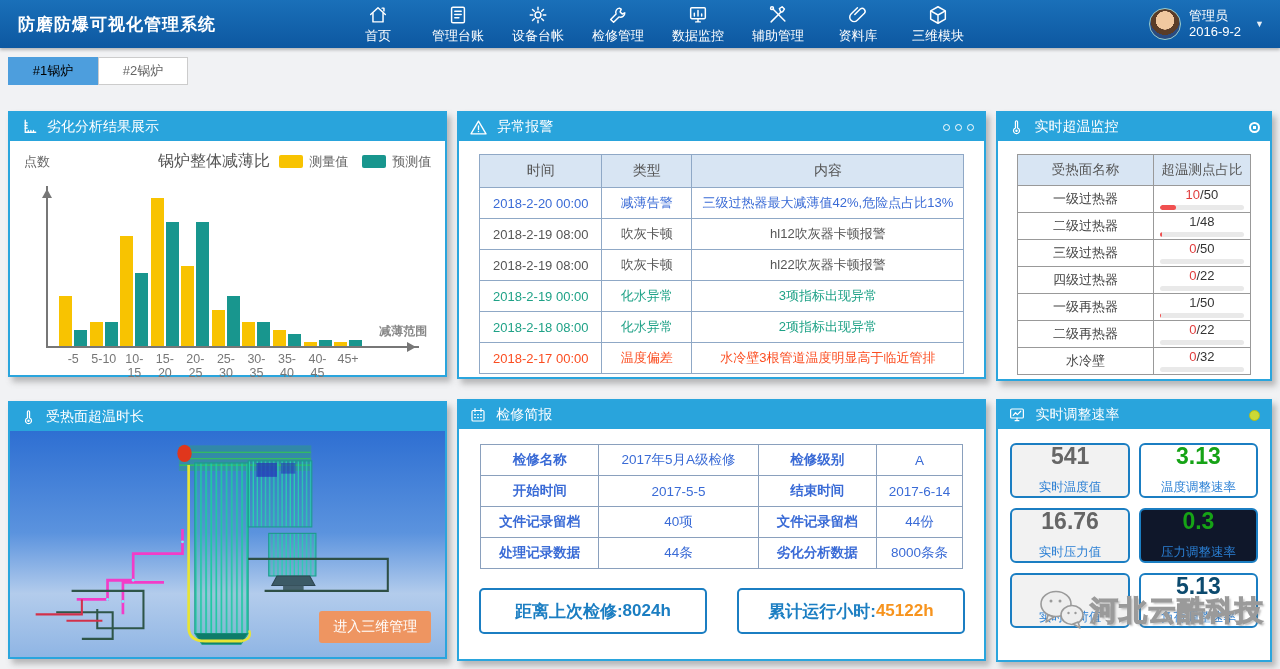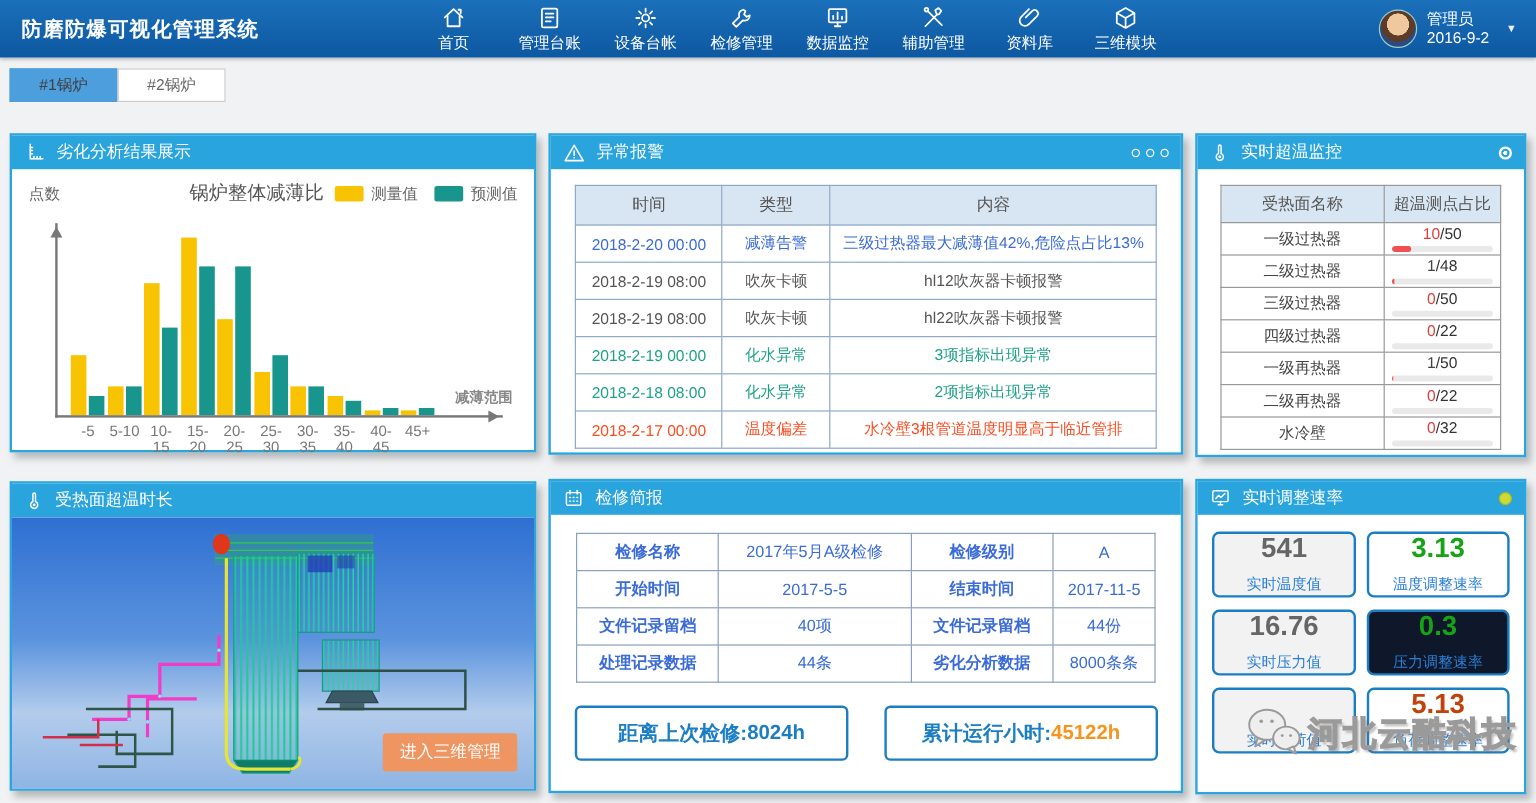--- a/index.html
+++ b/index.html
@@ -16,21 +16,21 @@
   .nav-item .nav-label { font-size:13px; white-space:nowrap; }
   .user-box { margin-left:auto; display:flex; align-items:center; gap:8px; padding-right:16px; cursor:pointer; }
   .avatar { width:32px; height:32px; border-radius:50%; background:radial-gradient(circle at 50% 38%, #f0c8a0 0 38%, #5a3c28 39% 60%, #2a4a80 61%); border:1px solid #9cc; overflow:hidden; }
   .user-text { font-size:13px; line-height:1.25; }
   .caret { font-size:9px; margin-left:6px; opacity:.9; }
 
   
   .tabbar { padding:9px 0 0 8px; display:flex; height:47px; }
   .tab { width:90px; height:28px; display:flex; align-items:center; justify-content:center;
          font-size:13px; background:#fff; color:#666; border:1px solid #ccc; cursor:pointer; }
-  .tab.active { background:#4d9edd; color:#404040; border-color:#4d9edd; }
+  .tab.active { background:#4d9edd; color:#000000; border-color:#4d9edd; }
 
   
   .content { display:flex; gap:10px; padding:16px 8px 0; align-items:flex-start; }
   .col { display:flex; flex-direction:column; }
   .col1 { width:440px; gap:24px; }
   .col2 { width:530px; gap:20px; }
   .col3 { width:276px; gap:18px; }
 
   .panel { background:#fff; border:2px solid #2aa5dd; box-shadow:4px 5px 6px rgba(110,110,110,.45); width:100%; position:relative; }
   .panel-header { height:28px; background:#29a4dc; color:#fff; display:flex; align-items:center; gap:9px;
@@ -438,21 +438,21 @@
             <tr>
               <td class="maint-label">检修名称</td>
               <td>2017年5月A级检修</td>
               <td class="maint-label">检修级别</td>
               <td>A</td>
             </tr>
             <tr>
               <td class="maint-label">开始时间</td>
               <td>2017-5-5</td>
               <td class="maint-label">结束时间</td>
-              <td>2017-11-5</td>
+              <td>2017-6-14</td>
             </tr>
             <tr>
               <td class="maint-label">文件记录留档</td>
               <td>40项</td>
               <td class="maint-label">文件记录留档</td>
               <td>44份</td>
             </tr>
             <tr>
               <td class="maint-label">处理记录数据</td>
               <td>44条</td>
@@ -593,21 +593,21 @@
           </div>
           <div class="rate-card" style="background: #0f172a;">
             <div class="rate-value" style="color:#16A316">0.3</div>
             <div class="rate-label">压力调整速率</div>
           </div>
           <div class="rate-card" style="background: rgb(242, 242, 242);">
             <div class="rate-value" style="color:#666666"></div>
             <div class="rate-label">实时负荷值</div>
           </div>
           <div class="rate-card" style="background: rgb(255, 255, 255);">
-            <div class="rate-value" style="color:#c2410c">5.13</div>
+            <div class="rate-value" style="color:#0c4a6e">5.13</div>
             <div class="rate-label">负荷调整速率</div>
           </div>
         </div>
     </div>
   </div>
 </div>
 
 <div class="watermark">
   <span>
     <svg viewBox="0 0 52 46" width="52" height="46" fill="#eee" stroke="#9a9a9a" stroke-width="1.6">

